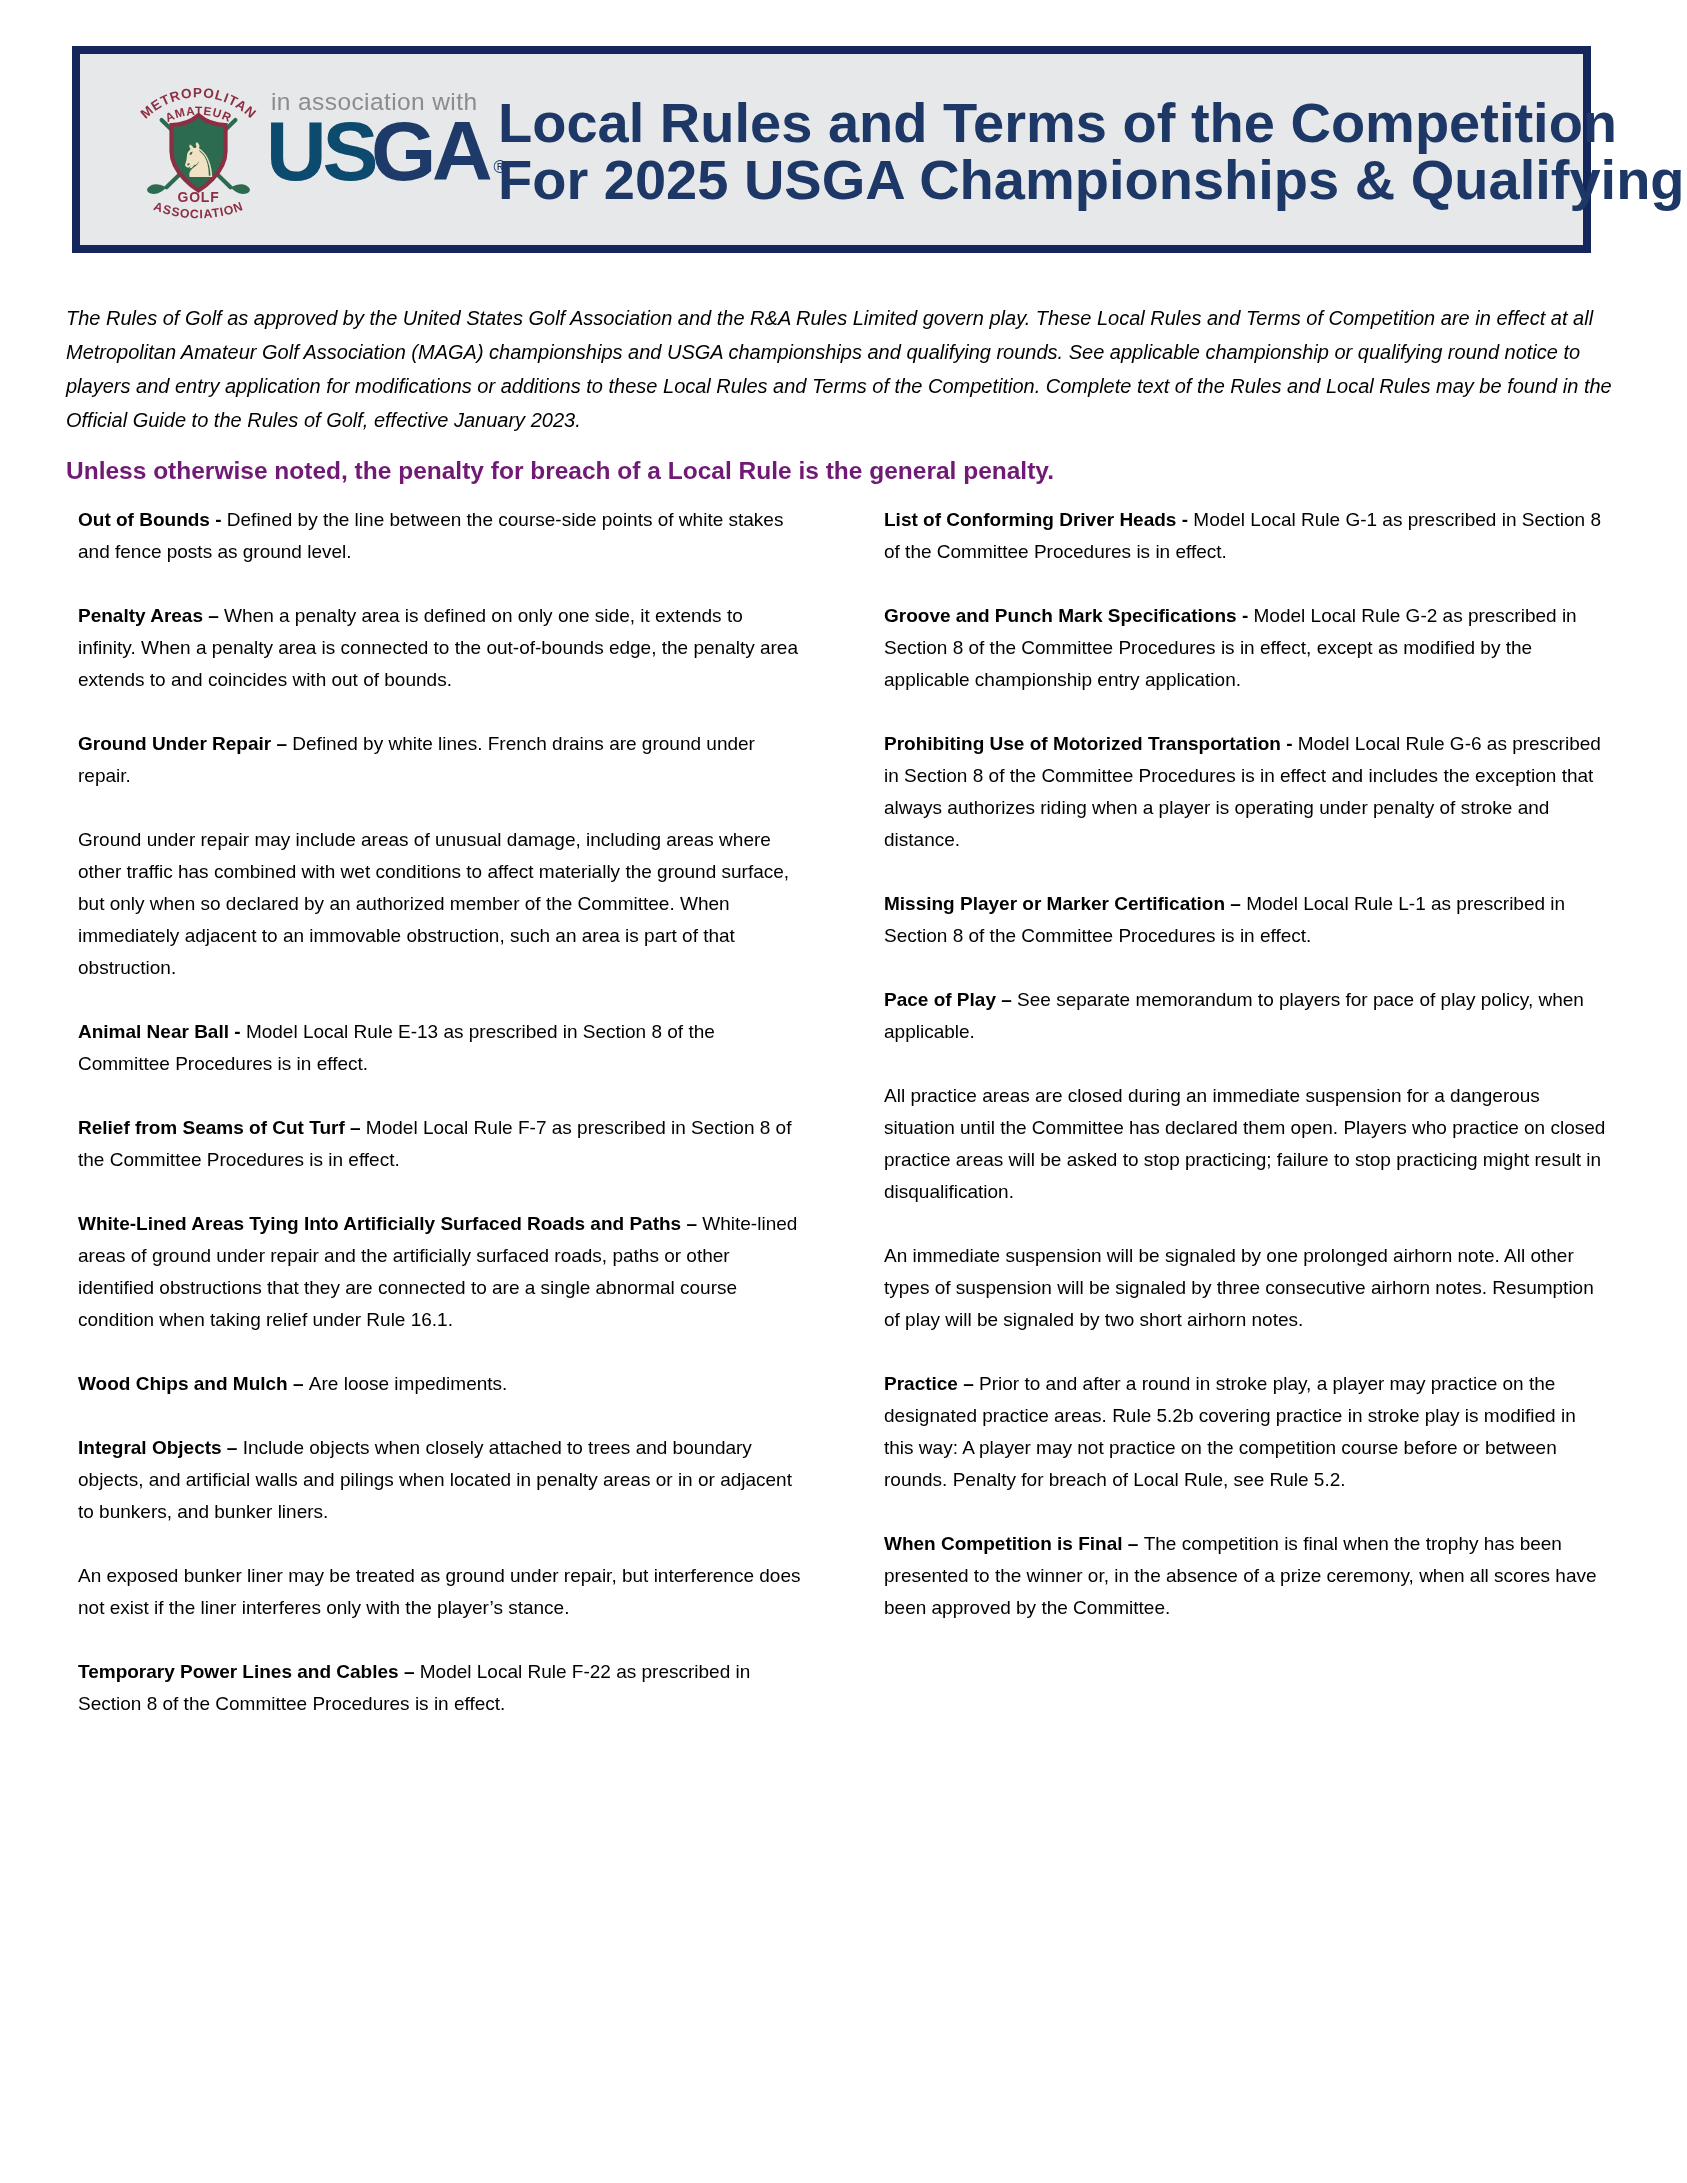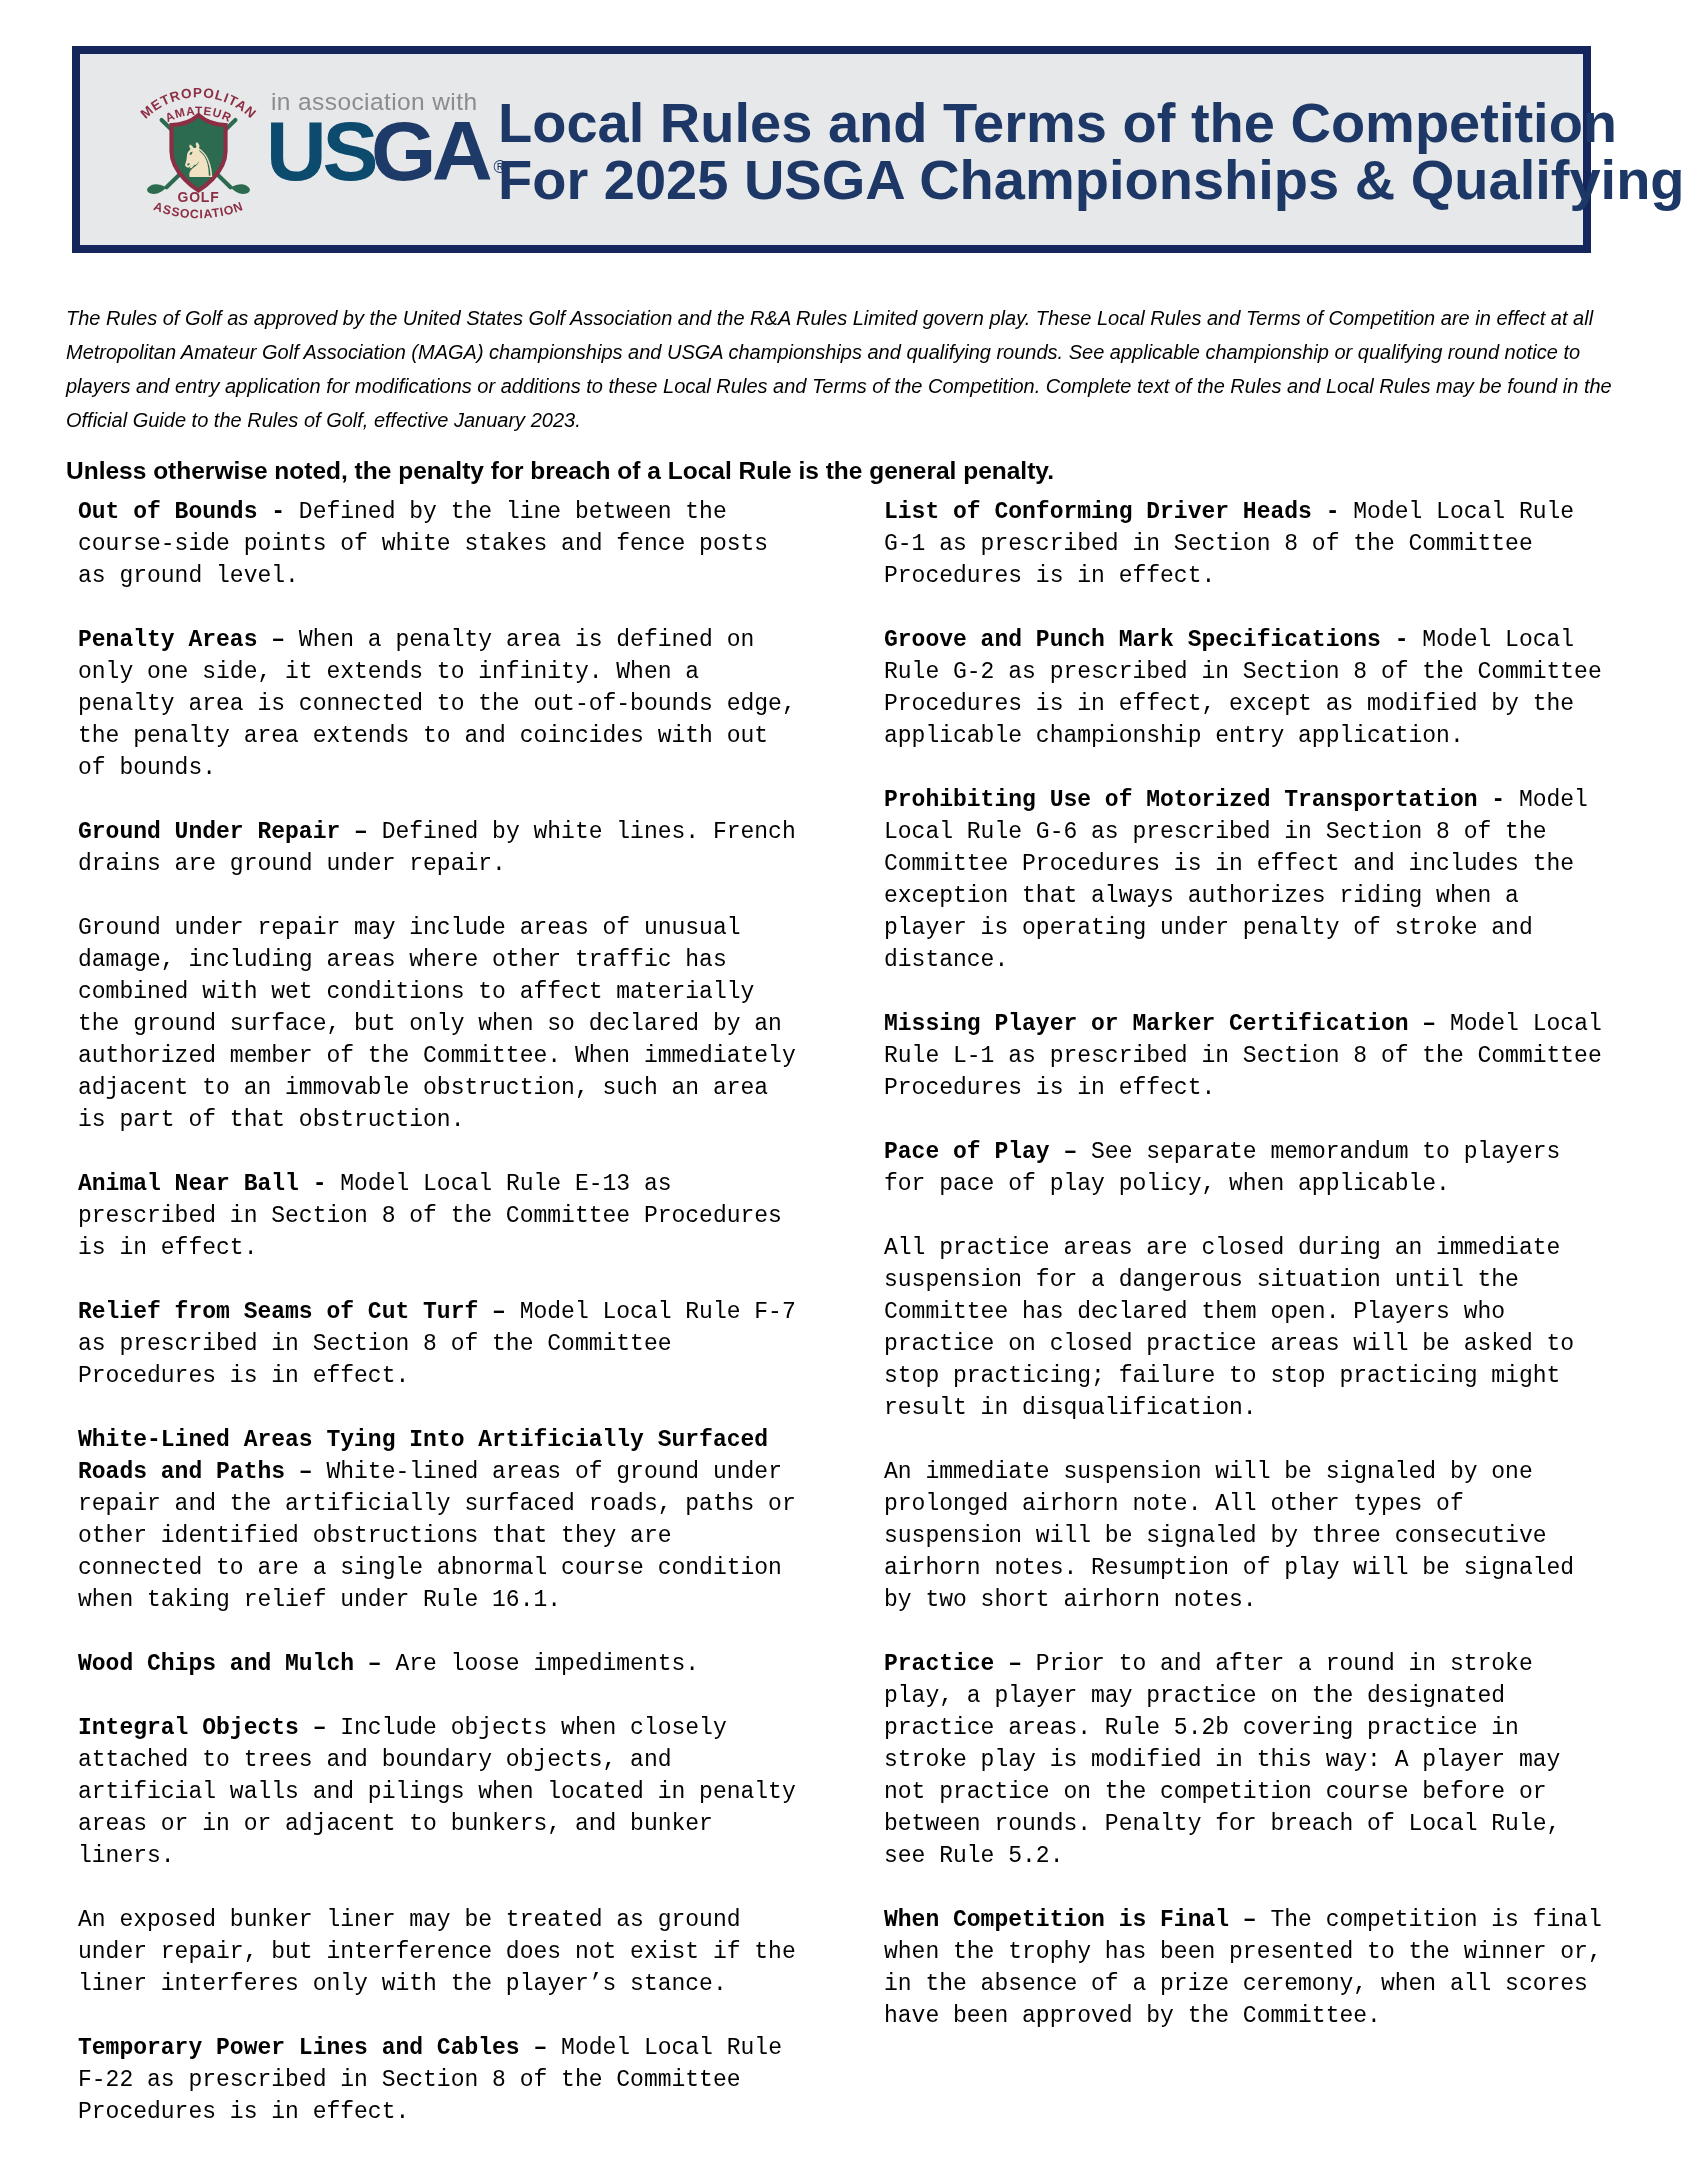--- a/index.html
+++ b/index.html
@@ -44,30 +44,30 @@
     font-size: 56px; line-height: 57px; white-space: nowrap;
   }
 
   
   .intro {
     position: absolute; left: 66px; top: 281px; width: 1556px;
     font-size: 20px; font-style: italic; line-height: 34px;
   }
   .penalty {
     position: absolute; left: 66px; top: 432px;
-    font-size: 24.5px; font-weight: 700; color: #000000;
+    font-size: 24.5px; font-weight: 700; color: #701a75;
   }
 
   
   .columns {
     position: absolute; left: 78px; top: 496px; width: 1529px;
     display: flex; gap: 83px;
   }
   .col { width: 723px; }
-  .rule { margin: 0 0 32px 0; font-size: 23px; line-height: 32px; font-family: Liberation Mono, monospace; }
+  .rule { margin: 8px 0 32px 0; font-size: 19px; line-height: 32px; }
   .rule b { font-weight: 700; }
 </style>
 </head>
 <body>
 
 <div class="page">
 
   <header class="header-box">
 
     <svg class="crest" viewBox="0 0 150 192" width="123" height="158">

